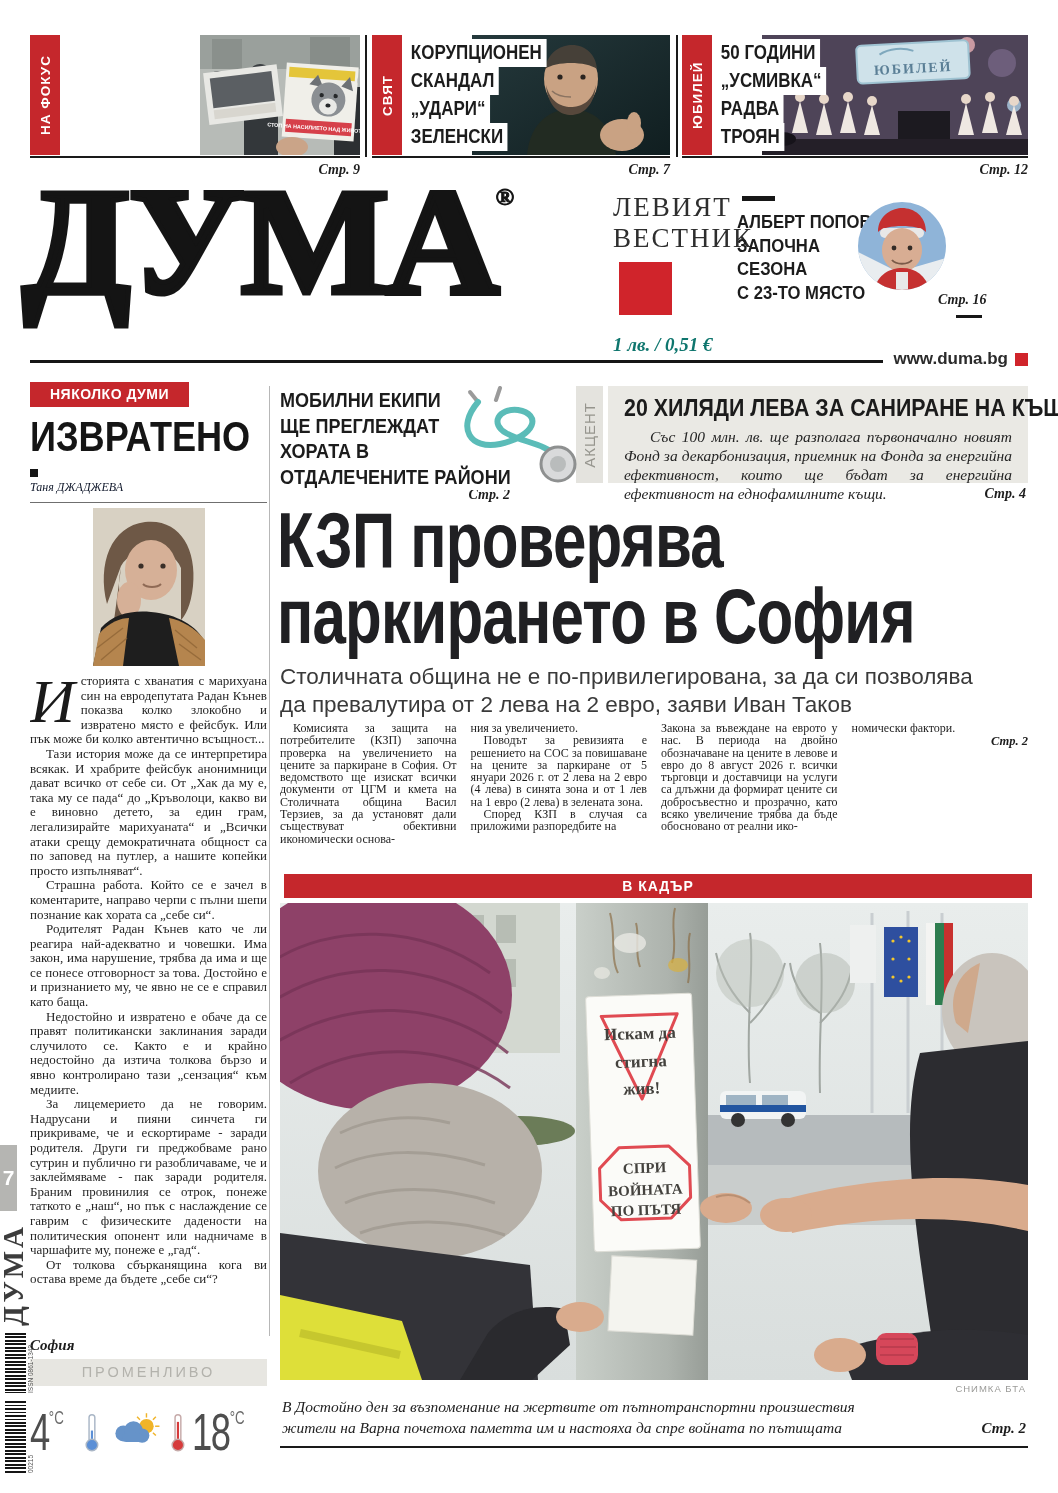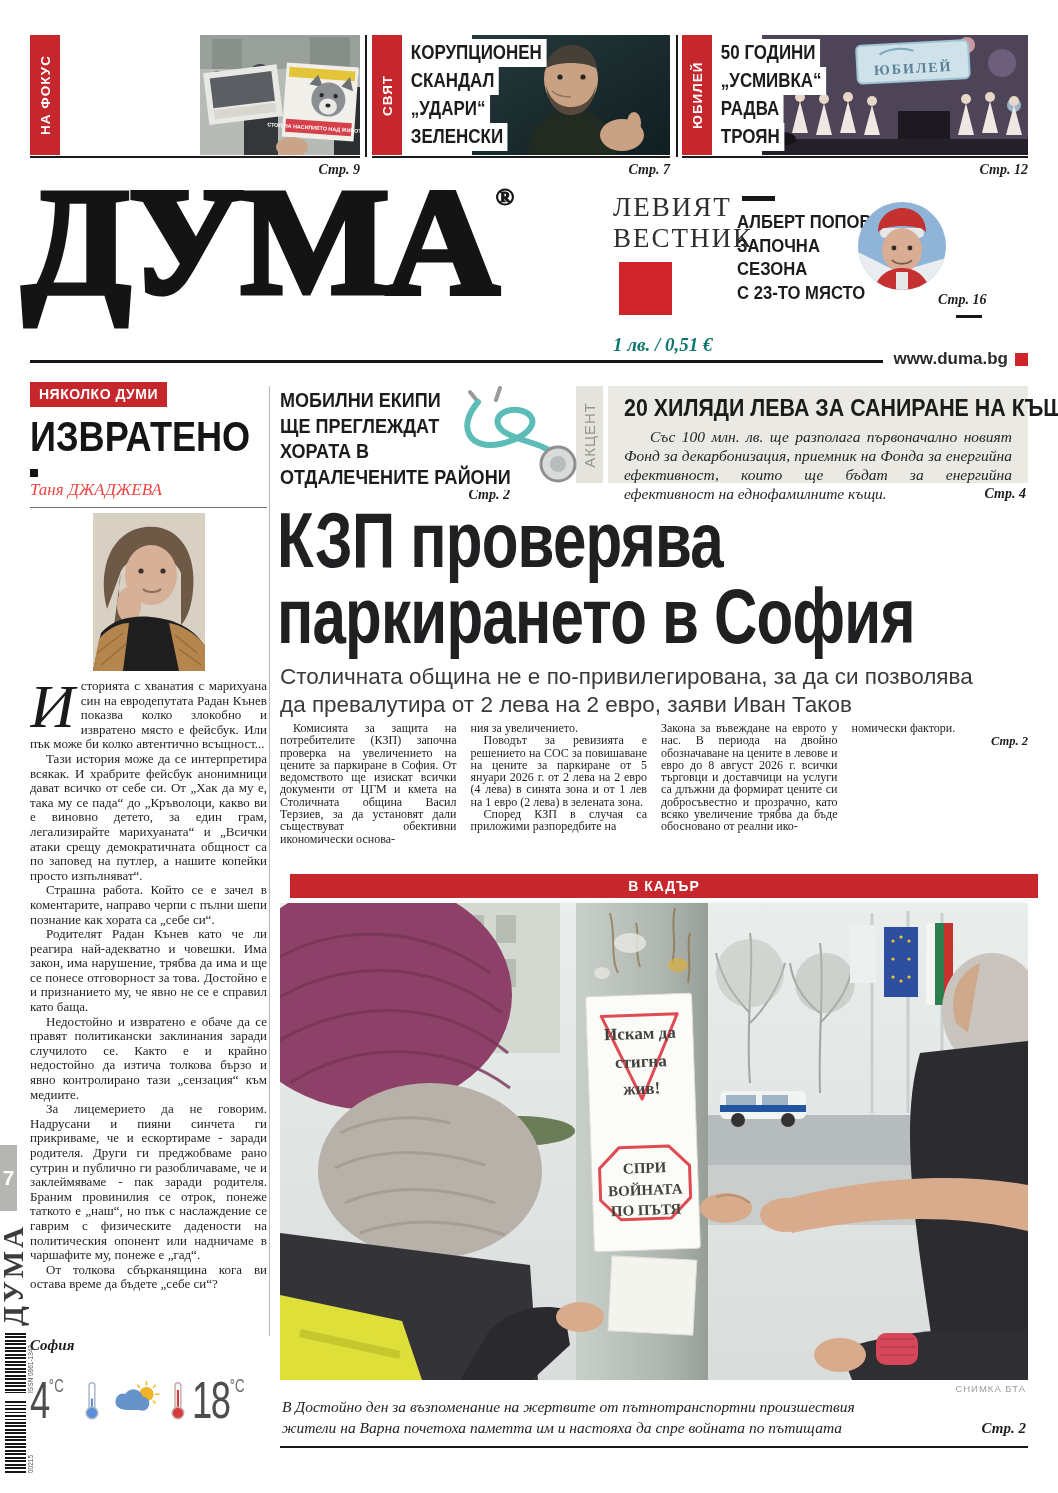--- a/index.html
+++ b/index.html
@@ -43,25 +43,25 @@
            font-size:17px;color:#2b2b2b;z-index:2;display:flex;align-items:center}
   .website .sq{width:13px;height:13px;background:#d0242b;display:inline-block;margin-left:7px}
   .dateline{position:absolute;left:33px;top:341px;display:flex;gap:34px;font-size:13.5px;color:#9ba0a4;letter-spacing:.4px}
   .dateline .it{display:flex;align-items:center}
   .dsq{width:9px;height:9px;background:#c5272c;display:inline-block;margin-right:9px}
   .dred{color:#c5272c}
 
   
   .opinion{position:absolute;left:30px;top:382px;width:237px}
   .op-label{display:inline-block;background:#c5272c;color:#fff;font-weight:bold;font-size:14px;
-            letter-spacing:.5px;padding:4px 9px 5px}
+            letter-spacing:.5px;padding:4px 20px 5px}
   .op-title{margin-top:7px;font-weight:bold;font-size:42px;line-height:46px;color:#151515;
             transform:scaleX(.86);transform-origin:left center;white-space:nowrap}
   .op-bullet{width:8px;height:8px;background:#151515;margin:9px 0 3px}
-  .op-author{font-family:"Liberation Serif",serif;font-style:italic;font-size:17px;color:#ef4444}
+  .op-author{font-family:"Liberation Serif",serif;font-style:italic;font-size:12px;color:#0f172a}
   .op-hr{border:0;border-top:1px solid #6f6f6f;margin:7px 0 5px}
   .op-photo{width:112px;height:158px;margin:4px auto 8px;display:block}
   .op-body{height:660px;overflow:hidden;font-family:"Liberation Serif",serif;font-size:13px;
            line-height:14.6px;text-align:justify;color:#1f1f1f}
   .op-body p{text-indent:16px}
   .op-body p.first{text-indent:0}
   .dropcap{float:left;font-family:"Liberation Serif",serif;font-style:italic;font-size:62px;
            line-height:46px;padding:4px 6px 0 0;color:#1a1a1a}
 
   
@@ -109,21 +109,21 @@
   .lead-title div{font-weight:bold;font-size:77px;line-height:76px;transform:scaleX(.78);
                   transform-origin:left center;white-space:nowrap;letter-spacing:-1px}
   .lead-sub{position:absolute;left:0;top:281px;font-size:22.5px;line-height:28px;color:#3a3a3a}
   .lead-cols{position:absolute;left:0;top:340px;width:748px;height:150px;overflow:hidden;display:flex;gap:14px;
              font-family:"Liberation Serif",serif;font-size:12px;line-height:12.3px;text-align:justify;color:#1e1e1e}
   .lead-cols .col{flex:1}
   .lead-cols p{text-indent:13px}
   .lead-cols p.cont{text-indent:0}
   .lead-page{text-align:right;font-size:12.5px;padding-top:1px}
 
-  .vkadar{position:absolute;left:10px;top:492px;width:748px;height:24px;background:#c5272c;color:#fff;
+  .vkadar{position:absolute;left:4px;top:492px;width:748px;height:24px;background:#c5272c;color:#fff;
           display:flex;align-items:center;justify-content:center;font-weight:bold;font-size:14px;letter-spacing:1px}
   .bigphoto{position:absolute;left:0;top:521px;width:748px;height:477px;overflow:hidden}
   .credit{position:absolute;right:2px;top:1001px;font-size:9.5px;letter-spacing:1px;color:#9b9b98}
   .caption{position:absolute;left:2px;top:1014px;width:748px;font-family:"Liberation Serif",serif;
            font-style:italic;font-size:15.5px;line-height:21px;color:#222}
   .caption .pref{position:absolute;right:4px;top:22px;font-size:15px}
   .bottom-rule{position:absolute;left:0;top:1064px;width:748px;height:2px;background:#1a1a1a}
 </style>
 </head>
 <body>
@@ -318,20 +318,21 @@
       <p>Страшна работа. Който се е зачел в коментарите, направо черпи с пълни шепи познание как хората са „себе си“.</p>
       <p>Родителят Радан Кънев като че ли реагира най-адекватно и човешки. Има закон, има нарушение, трябва да има и ще се понесе отговорност за това. Достойно е и признанието му, че явно не се е справил като баща.</p>
       <p>Недостойно и извратено е обаче да се правят политикански заклинания заради случилото се. Както е и крайно недостойно да изтича толкова бързо и явно контролирано тази „сензация“ към медиите.</p>
       <p>За лицемерието да не говорим. Надрусани и пияни синчета ги прикриваме, че и ескортираме - заради родителя. Други ги преджобваме рано сутрин и публично ги разобличаваме, че и заклеймяваме - пак заради родителя. Браним провинилия се отрок, понеже таткото е „наш“, но пък с наслаждение се гаврим с физическите дадености на политическия опонент или надничаме в чаршафите му, понеже е „гад“.</p>
       <p>От толкова сбърканящина кога ви остава време да бъдете „себе си“?</p>
     </div>
   </div>
 
   <div class="weather">
     <div class="w-city">София</div>
+    <div class="w-band">ПРОМЕНЛИВО</div>
     <div class="w-row">
       <span class="temp"><span>4</span><span class="deg">°C</span></span>
       <svg width="22" height="56" viewBox="0 0 22 56">
         <rect x="7" y="4" width="8" height="38" rx="4" fill="#fff" stroke="#a9b6c6" stroke-width="2"></rect>
         <rect x="9.5" y="26" width="3" height="16" fill="#5b8fd6"></rect>
         <circle cx="11" cy="46" r="8" fill="#5b8fd6" stroke="#a9b6c6" stroke-width="2"></circle>
       </svg>
       <svg width="80" height="56" viewBox="0 0 80 56">
         <g stroke="#f0b429" stroke-width="2">
           <line x1="56" y1="2" x2="56" y2="8"></line>

